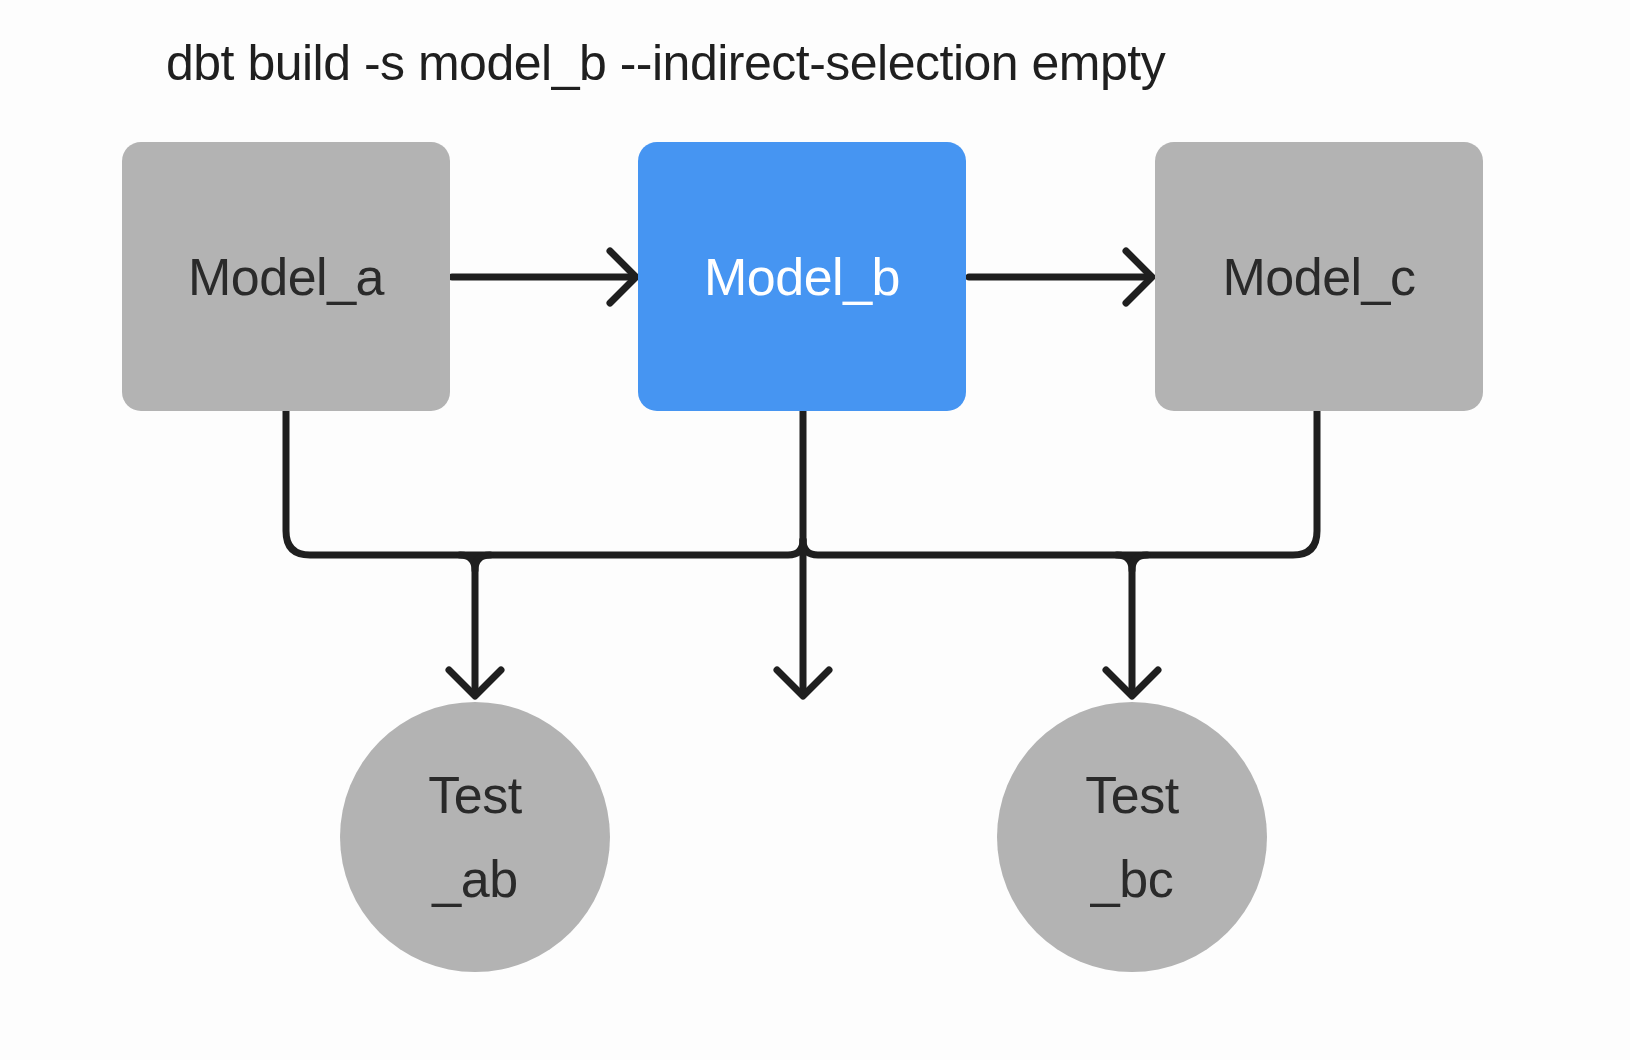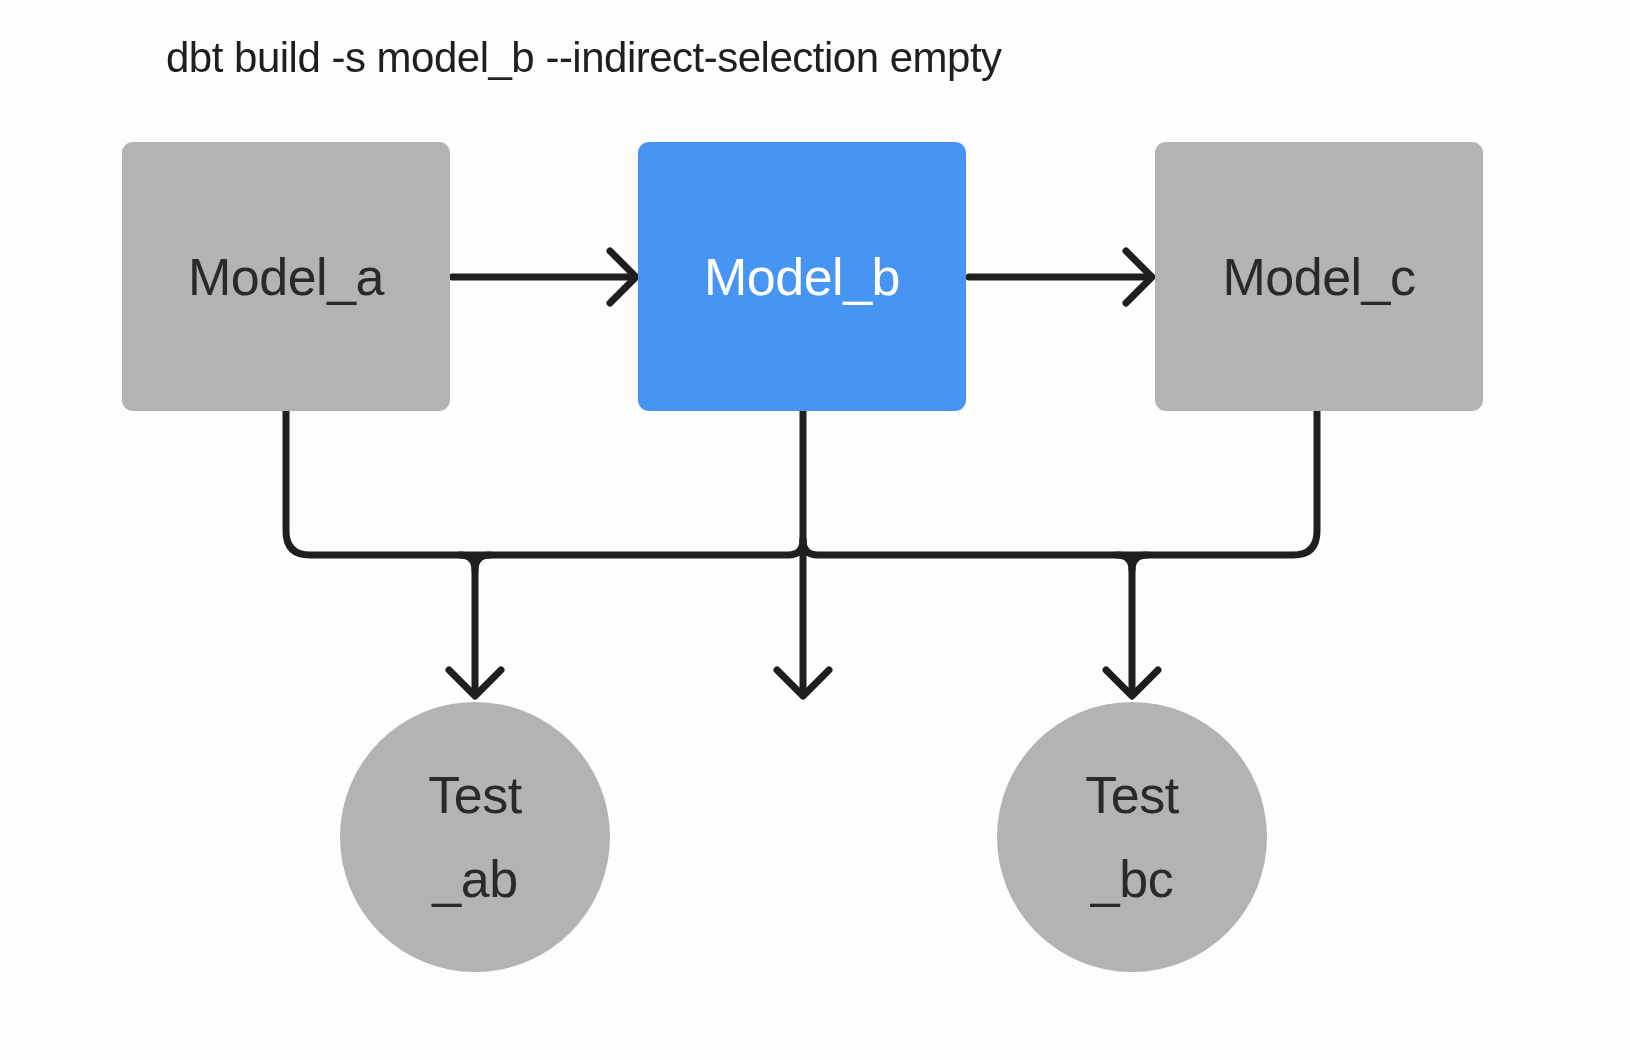--- a/index.html
+++ b/index.html
@@ -12,21 +12,21 @@
     width: 1630px;
     height: 1060px;
     overflow: hidden;
     background: var(--background, #fdfdfd);
     font-family: "Liberation Sans", sans-serif;
   }
   .title {
     position: absolute;
     left: 166px;
     top: 34px;
-    font-size: 42px;
+    font-size: 50px;
     font-weight: 500;
     letter-spacing: -0.5px;
     color: var(--line, #1f1f1f);
     white-space: nowrap;
   }
   .edges-svg {
     position: absolute;
     left: 0;
     top: 0;
     width: 1630px;
@@ -44,21 +44,21 @@
     display: flex;
     align-items: center;
     justify-content: center;
     text-align: center;
     box-sizing: border-box;
   }
   .model-box {
     width: 328px;
     height: 269px;
     top: 142px;
-    border-radius: 11px;
+    border-radius: 19px;
     background: var(--node-gray, #b3b3b3);
   }
   .model-box .node-label {
     font-size: 52px;
     letter-spacing: -0.5px;
     color: var(--text-dark, #2a2a2a);
   }
   .model-box.selected {
     background: var(--selected-blue, #4695f2);
   }

